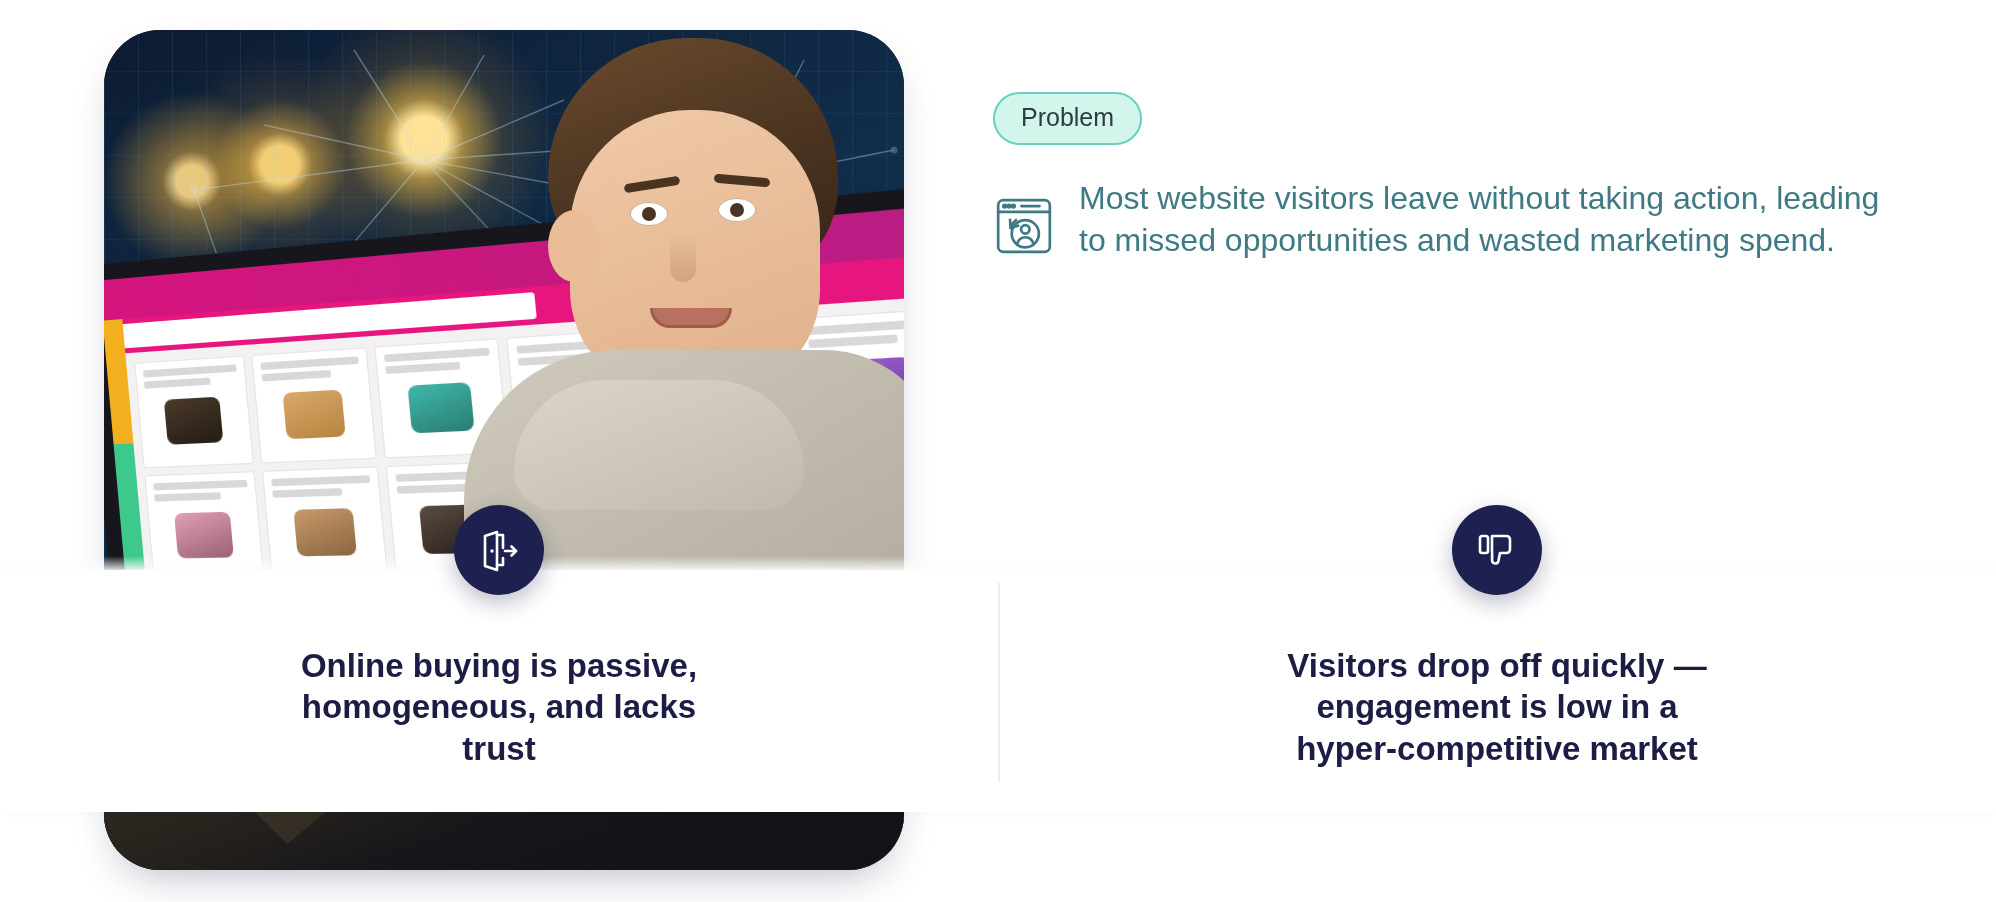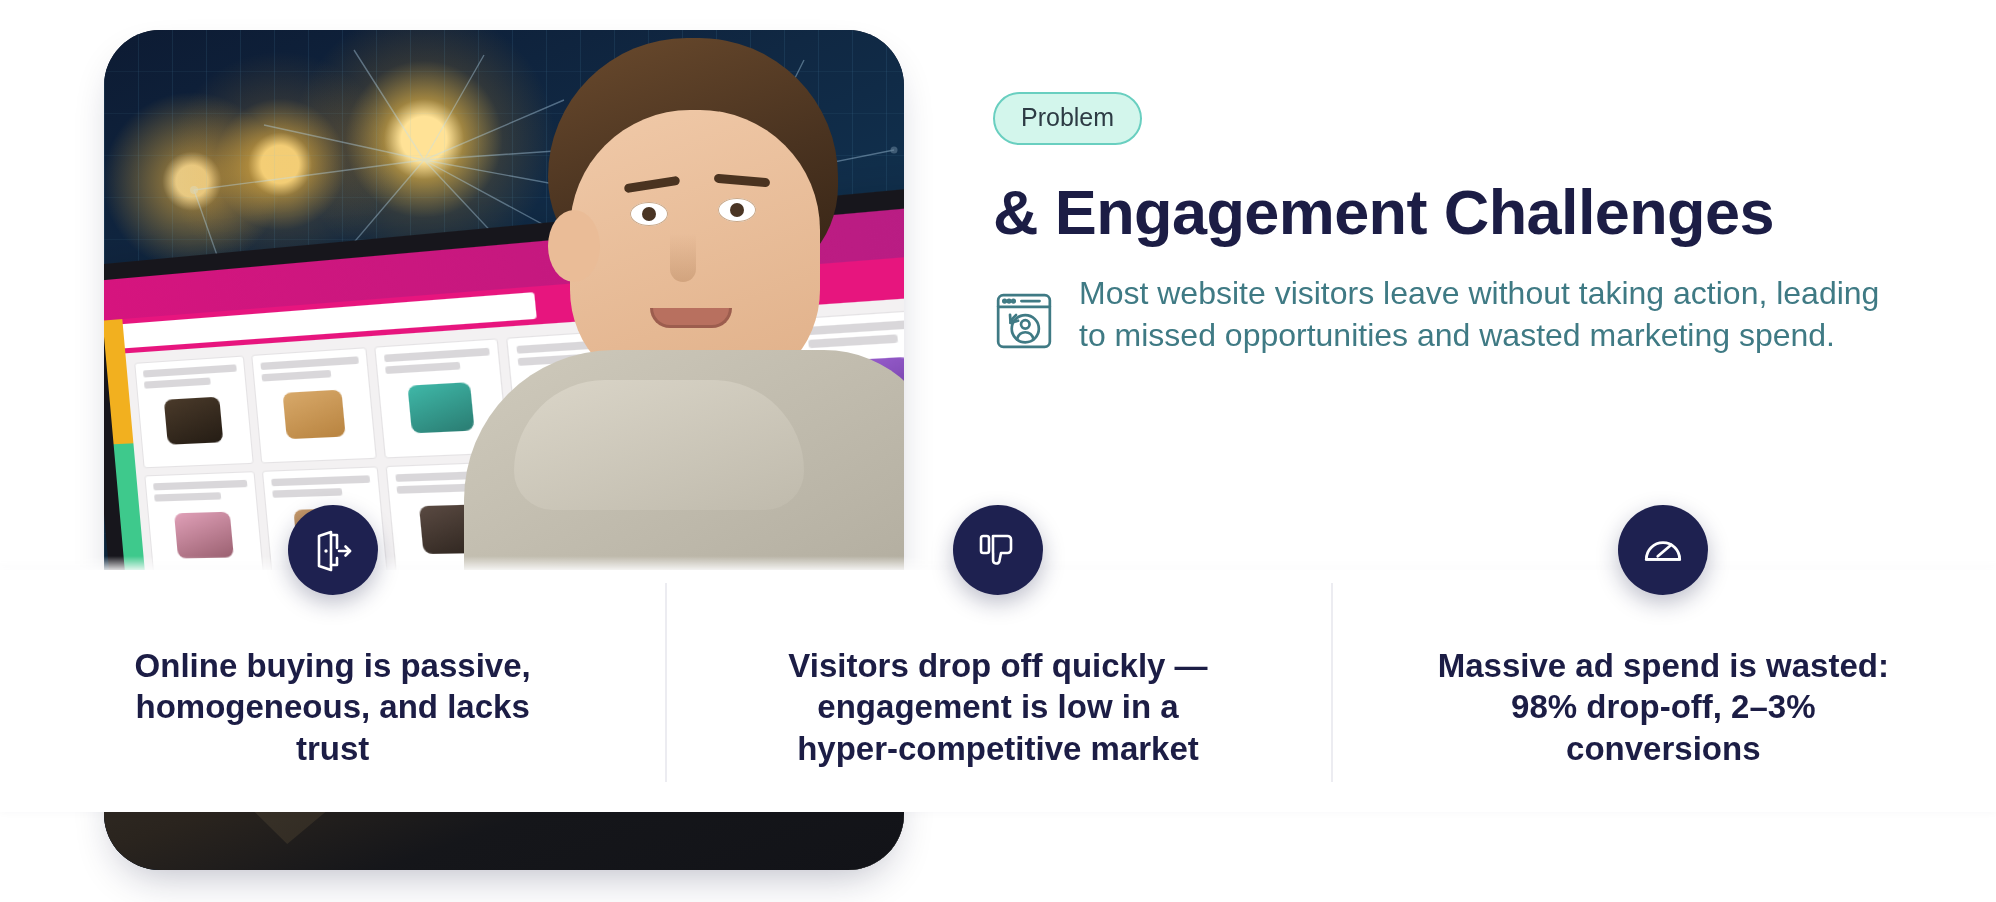--- a/index.html
+++ b/index.html
@@ -307,21 +307,20 @@
     </div>
     <div class="watermark">knoc
 kno</div>
   </div>
 
   <div class="right-col">
 
     <div class="badge">Problem</div>
 
     <div class="headline">
-      <div>&amp; Engagement Challenges</div>
     </div>
 
     <div class="sub-wrap">
       <span class="sub-icon">
         <svg width="62" height="62" viewBox="0 0 48 48" fill="none" stroke="#3f7a84" stroke-width="2.1" stroke-linecap="round" stroke-linejoin="round">
           <rect x="4" y="4" width="40" height="40" rx="4"></rect>
           <path d="M4 13h40"></path>
           <circle cx="9" cy="8.6" r="1"></circle>
             <circle cx="12.4" cy="8.6" r="1"></circle>
             <circle cx="15.8" cy="8.6" r="1"></circle>
@@ -357,25 +356,15 @@
       <div class="icon-badge">
         <svg width="48" height="48" viewBox="0 0 48 48" fill="none" stroke="#ffffff" stroke-width="2.6" stroke-linecap="round" stroke-linejoin="round">
           <rect x="7" y="10" width="8" height="17" rx="2.2"></rect>
           <path d="M19 10h14.5a3.5 3.5 0 0 1 3.5 3.5v10a3.5 3.5 0 0 1-3.5 3.5H27l-1.6 8.1a3.2 3.2 0 0 1-6.3-.6V27h-0A0 0 0 0 1 19 27Z"></path>
         </svg>
       </div>
       <div class="card-text">Visitors drop off quickly — engagement is low in a hyper-competitive market</div>
     </div>
 
 
-    <div class="card">
-      <div class="icon-badge">
-        <svg width="50" height="50" viewBox="0 0 48 48" fill="none" stroke="#ffffff" stroke-width="2.7" stroke-linecap="round" stroke-linejoin="round">
-          <path d="M8 33a16 16 0 0 1 32 0Z"></path>
-          <path d="M8 33h32"></path>
-          <path d="M32 19 19 30"></path>
-        </svg>
-      </div>
-      <div class="card-text">Massive ad spend is wasted: 98% drop-off, 2–3% conversions</div>
-    </div>
 
   </div>
 </div>
 
 </body></html>

